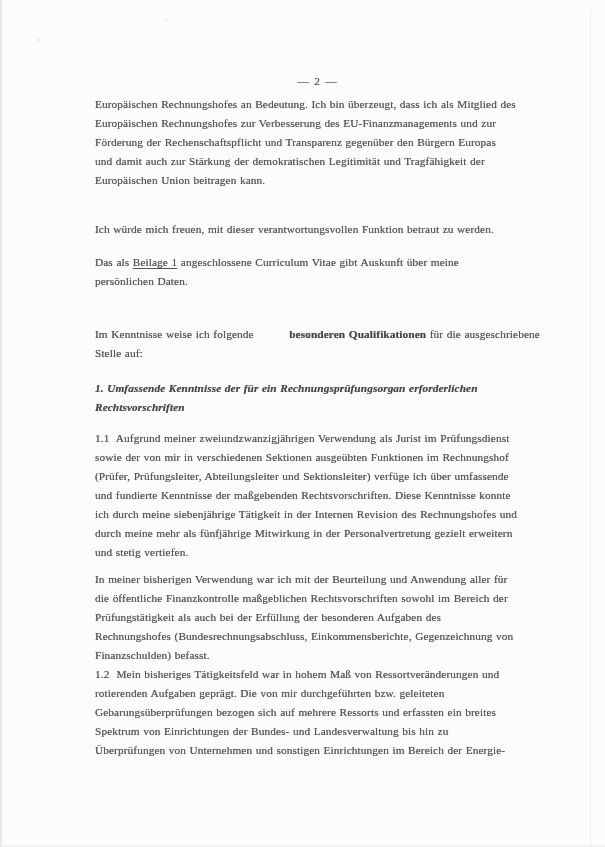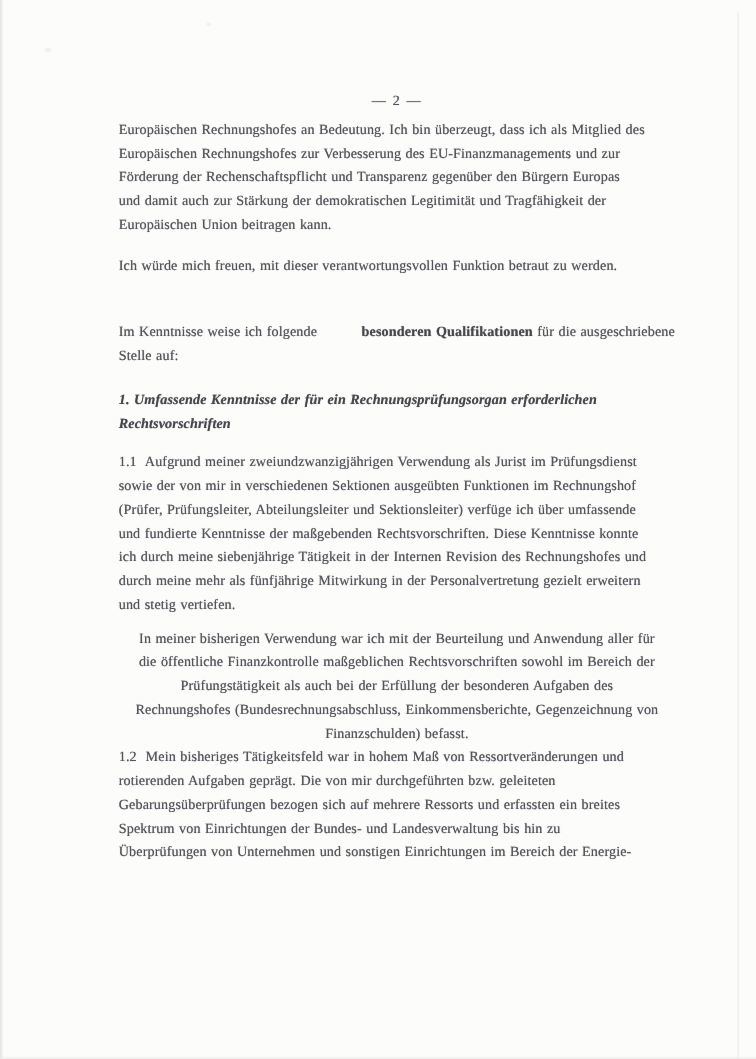--- a/index.html
+++ b/index.html
@@ -46,26 +46,26 @@
   .pagenum {
     text-align: center;
     margin: 0 0 0 0;
     letter-spacing: 1px;
   }
   .para, .heading {
     white-space: pre;        
     margin: 0;
   }
   .para-intro      { margin-top: 4px; }
-  .para-motivation { margin-top: 14px; }
+  .para-motivation { margin-top: 30px; }
   .para-attachment { margin-top: 14px; }
   .para-lead       { margin-top: 34px; }
   .heading         { margin-top: 16px; font-weight: 700; color: #47474d; font-style: italic; }
   .para-11         { margin-top: 12px; }
-  .para-courts     { margin-top: 8px; text-align: center; }
+  .para-courts     { margin-top: 8px; }
   .para-12         { margin-top: 0; }
   .u { text-decoration: underline; text-underline-offset: 2px; }
   .b { font-weight: 700; color: #47474d; padding-left: 32px; }
 </style>
 </head>
 <body>
 
 <div class="page">
   <div class="edge-left"></div>
   <div class="edge-right"></div>
@@ -78,20 +78,22 @@
     <div class="pagenum">— 2 —</div>
 
     <p class="para para-intro">Europäischen Rechnungshofes an Bedeutung. Ich bin überzeugt, dass ich als Mitglied des
 Europäischen Rechnungshofes zur Verbesserung des EU-Finanzmanagements und zur
 Förderung der Rechenschaftspflicht und Transparenz gegenüber den Bürgern Europas
 und damit auch zur Stärkung der demokratischen Legitimität und Tragfähigkeit der
 Europäischen Union beitragen kann.</p>
 
     <p class="para para-motivation">Ich würde mich freuen, mit dieser verantwortungsvollen Funktion betraut zu werden.</p>
 
+    <p class="para para-attachment"><span>Das als </span><span class="u">Beilage 1</span><span> angeschlossene Curriculum Vitae gibt Auskunft über meine
+persönlichen Daten.</span></p>
 
     <p class="para para-lead"><span>Im Kenntnisse weise ich folgende </span><span class="b">besonderen Qualifikationen</span><span> für die ausgeschriebene
 Stelle auf:</span></p>
 
     <p class="heading">1. Umfassende Kenntnisse der für ein Rechnungsprüfungsorgan erforderlichen
 Rechtsvorschriften</p>
 
     <p class="para para-11">1.1  Aufgrund meiner zweiundzwanzigjährigen Verwendung als Jurist im Prüfungsdienst
 sowie der von mir in verschiedenen Sektionen ausgeübten Funktionen im Rechnungshof
 (Prüfer, Prüfungsleiter, Abteilungsleiter und Sektionsleiter) verfüge ich über umfassende

